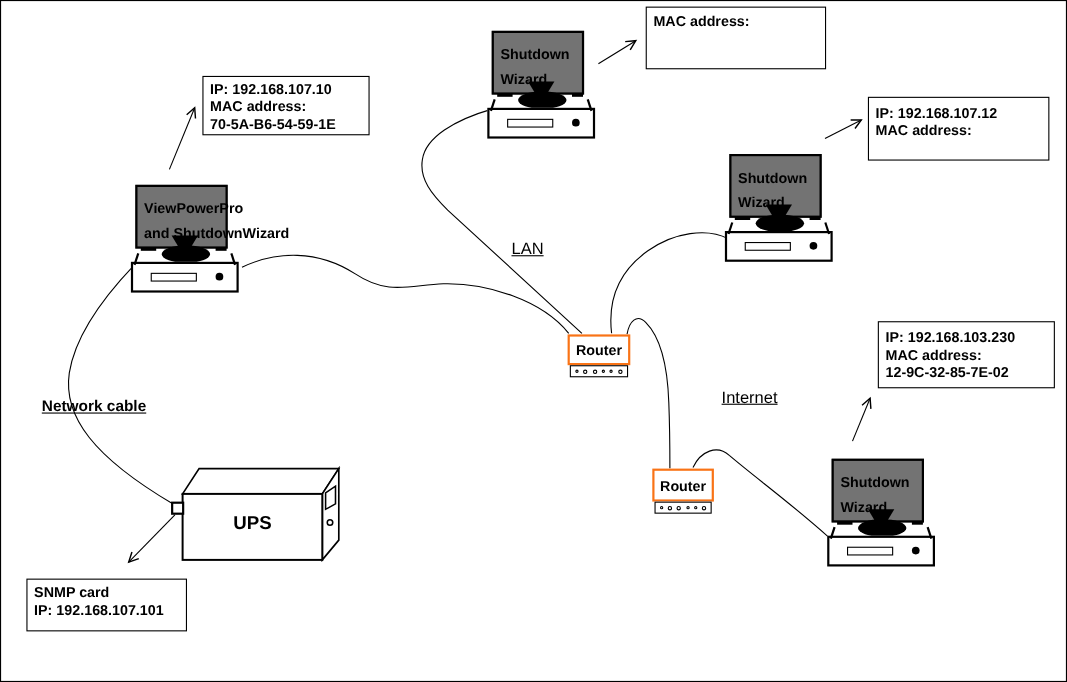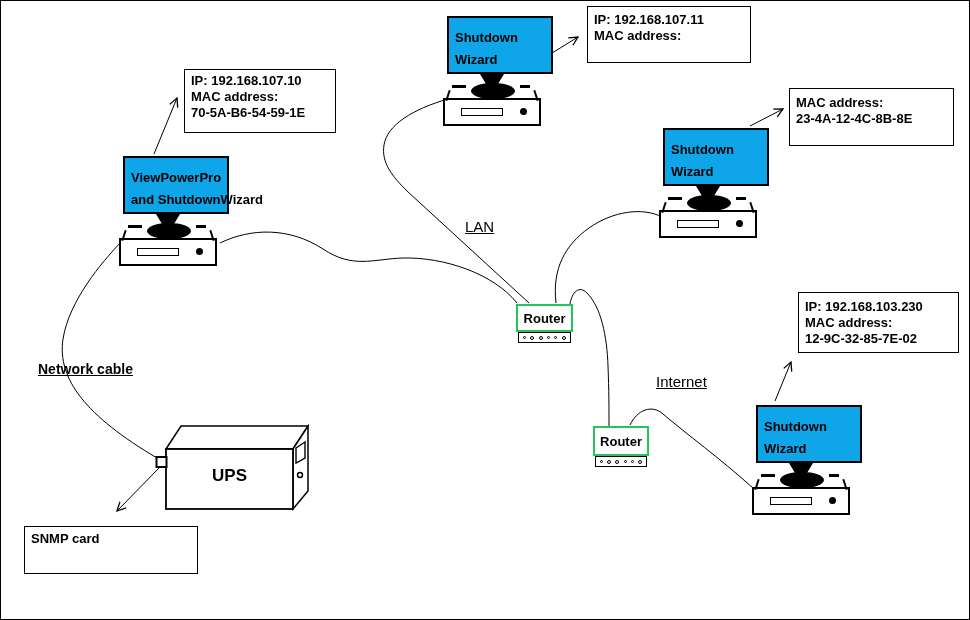--- a/index.html
+++ b/index.html
@@ -12,22 +12,22 @@
   .node{position:absolute;z-index:2;}
   
   .ibox{
     position:absolute;z-index:2;box-sizing:border-box;border:1px solid #000;background:#fff;
     font-weight:bold;font-size:13px;line-height:16px;padding:3px 4px 0 6px;white-space:nowrap;
   }
   .ibox div{white-space:nowrap;}
   
   .computer{width:100px;}
   .monitor{
-    position:absolute;left:4px;top:0;width:106px;height:58px;box-sizing:border-box;
-    border:2px solid #000;background:#0ea5e9;overflow:visible;
+    position:absolute;left:4px;top:12px;width:84px;height:58px;box-sizing:border-box;
+    border:2px solid #000;background:#737373;overflow:visible;
     font-weight:bold;font-size:13px;line-height:22px;padding:9px 0 0 6px;
   }
   .mline{white-space:nowrap;}
   .dash{position:absolute;height:3px;background:#000;top:69px;}
   .dash-l{left:9px;width:14px;}
   .dash-r{left:77px;width:10px;}
   .stand-tri{
     position:absolute;left:37px;top:58px;width:0;height:0;
     border-left:12px solid transparent;border-right:12px solid transparent;border-top:20px solid #000;
   }
@@ -37,21 +37,21 @@
     border:2px solid #000;background:#fff;
   }
   .bslant{position:absolute;width:2px;height:11px;background:#000;top:-10px;}
   .bslant-l{left:2px;transform:rotate(18deg);}
   .bslant-r{right:2px;transform:rotate(-18deg);}
   .slot{position:absolute;left:16px;top:8px;width:42px;height:8px;box-sizing:border-box;border:1px solid #000;background:#fff;}
   .dot{position:absolute;right:12px;top:8px;width:7px;height:7px;background:#000;border-radius:50%;}
   
   .router{position:absolute;z-index:2;}
   .router-box{
-    box-sizing:border-box;border:2px solid #22c55e;background:#fff;display:flex;align-items:center;justify-content:center;
+    box-sizing:border-box;border:2px solid #f97316;background:#fff;display:flex;align-items:center;justify-content:center;
     font-weight:bold;font-size:13px;
   }
   .router-ports{
     box-sizing:border-box;border:1px solid #000;background:#fff;margin:0 auto;
     display:flex;align-items:center;justify-content:space-around;padding:0 2px;
   }
   .port{width:4px;height:4px;box-sizing:border-box;border:1px solid #000;border-radius:50%;background:#fff;}
   .port.sm{width:3px;height:3px;}
   
   .flabel{position:absolute;z-index:2;white-space:nowrap;text-decoration:underline;}
@@ -94,44 +94,44 @@
     <g>
       <polygon points="165,448 180,425 307,425 292,448" fill="#fff" stroke="#000" stroke-width="1.5"></polygon>
       <polygon points="292,448 307,425 307,490 292,508" fill="#fff" stroke="#000" stroke-width="1.5"></polygon>
       <rect x="165" y="448" width="127" height="60" fill="#fff" stroke="#000" stroke-width="1.8"></rect>
       <polygon points="295,447 304,441 304,457 295,462" fill="#fff" stroke="#000" stroke-width="1.4"></polygon>
       <circle cx="299" cy="474" r="2.5" fill="#fff" stroke="#000" stroke-width="1.4"></circle>
       <rect x="155.5" y="456" width="10" height="10" fill="#fff" stroke="#000" stroke-width="2"></rect>
     </g>
   </svg>
 
-  <div class="ibox" style="left:183px;top:68px;width:152px;height:64px;">
+  <div class="ibox" style="left:183px;top:68px;width:152px;height:54px;">
     <div>IP: 192.168.107.10</div>
     <div>MAC address:</div>
     <div>70-5A-B6-54-59-1E</div>
   </div>
 
   <div class="ibox" style="left:586px;top:5px;width:164px;height:57px;padding-top:5px;">
-    <div>IP: 192.168.107.11</div>
     <div>MAC address:</div>
   </div>
 
   <div class="ibox" style="left:788px;top:87px;width:165px;height:58px;padding-top:6px;">
-    <div>MAC address:</div>
-    <div>23-4A-12-4C-8B-8E</div>
+    <div>IP: 192.168.107.12</div>
+    <div>MAC address:</div>
   </div>
 
   <div class="ibox" style="left:797px;top:291px;width:161px;height:61px;padding-top:6px;">
     <div>IP: 192.168.103.230</div>
     <div>MAC address:</div>
     <div>12-9C-32-85-7E-02</div>
   </div>
 
-  <div class="ibox" style="left:23px;top:525px;width:174px;height:48px;padding-top:4px;">
+  <div class="ibox" style="left:23px;top:525px;width:146px;height:48px;padding-top:4px;">
     <div>SNMP card</div>
+    <div>IP: 192.168.107.101</div>
   </div>
 
   <div class="node computer" style="left:118px;top:155px;">
     <div class="monitor">
       <div class="mline">ViewPowerPro</div>
       <div class="mline">and ShutdownWizard</div>
     </div>
     <div class="dash dash-l"></div>
     <div class="dash dash-r"></div>
     <div class="stand-tri"></div>
@@ -217,17 +217,17 @@
       <span class="port sm"></span>
       <span class="port"></span>
       <span class="port"></span>
       <span class="port sm"></span>
       <span class="port sm"></span>
       <span class="port"></span>
     </div>
   </div>
 
   <div class="flabel plain" style="left:464px;top:217px;">LAN</div>
-  <div class="flabel plain" style="left:655px;top:372px;">Internet</div>
+  <div class="flabel plain" style="left:655px;top:352px;">Internet</div>
   <div class="flabel bold" style="left:37px;top:336px;margin-top:24px;">Network cable</div>
   <div class="ups-label">UPS</div>
 
 </div>
 
 </body></html>

